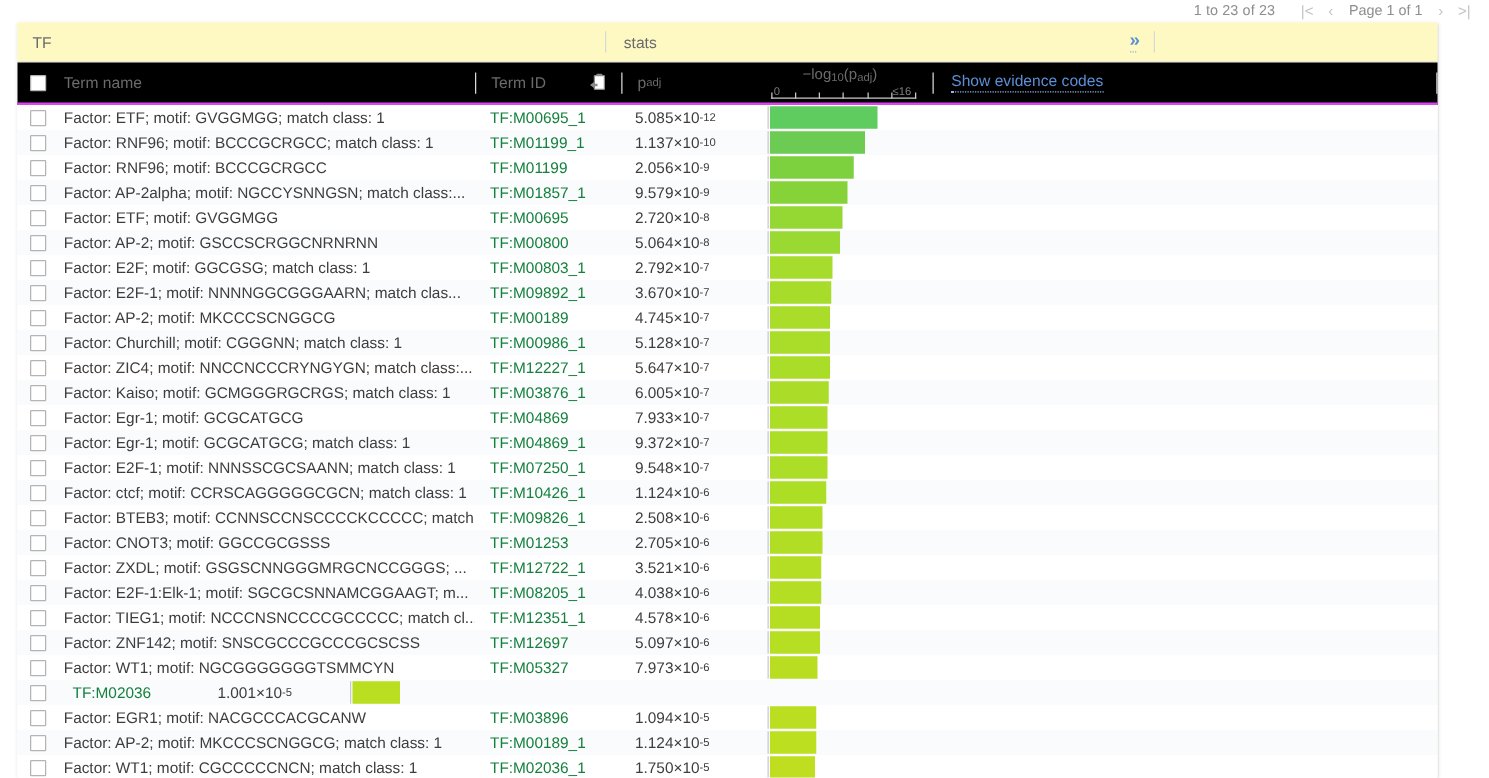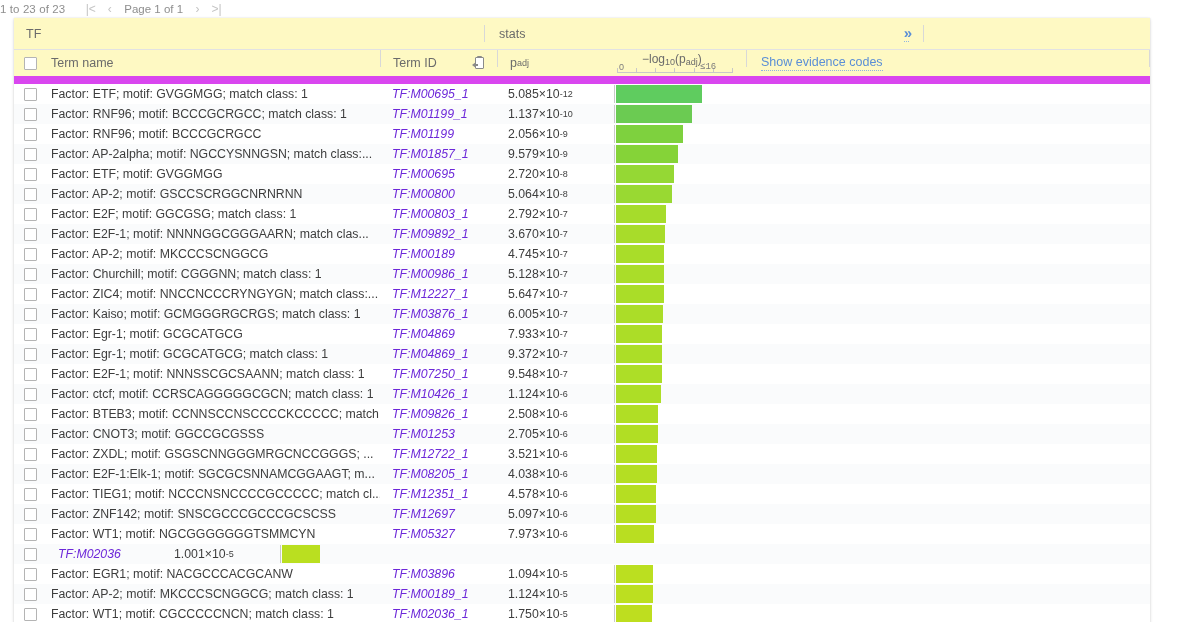--- a/index.html
+++ b/index.html
@@ -9,21 +9,21 @@
     background: #ffffff;
     font-family: "Liberation Sans", sans-serif;
     overflow: hidden;
   }
 
   
   .pager {
     height: 18px;
     display: flex;
     align-items: center;
-    justify-content: flex-start;
+    justify-content: flex-end;
     padding-right: 10px;
     gap: 0px;
     font-size: 11.5px;
     color: #9a9a9a;
     background: #ffffff;
   }
   .pager-count { margin-right: 16px; letter-spacing: .1px; color:#8e8e8e; }
   .pager-btn {
     width: 19px; height: 16px;
     display: inline-flex; align-items: center; justify-content: center;
@@ -72,23 +72,23 @@
     cursor: pointer;
     border-bottom: 1px dotted #8fb4e3;
     padding-bottom: 1px;
     line-height: 1;
   }
 
   
   .col-row {
     display: flex;
     height: 34px;
-    background: #fef9c3;
-    border-bottom: 8px solid #d946ef;
-    align-items: flex-start;
+    background: #000000;
+    border-bottom: 2px solid #d946ef;
+    align-items: center;
     font-size: 12.5px;
     color: #6b6b6b;
   }
   .chk {
     width: 13px; height: 13px;
     border: 1px solid #b4b4b4;
     border-radius: 1px;
     background: #fff;
     flex: 0 0 13px;
     cursor: pointer;
@@ -112,21 +112,21 @@
     position: absolute; left: 1px; bottom: 3px; width: 116px; height: 1px;
     background: #c9c9c9;
   }
   .axis-tick {
     position: absolute; bottom: 3px; width: 1px; height: 5px; background: #c9c9c9;
   }
   .axis-lbl {
     position: absolute; bottom: 4px; font-size: 9px; color: #7d7d7d; line-height: 1;
   }
   .axis-lbl.lo { left: 3px; }
-  .axis-lbl.hi { left: 84px; font-family: Liberation Mono, monospace; }
+  .axis-lbl.hi { left: 98px; }
 
   .evid-link {
     color: #5b8fd6; font-size: 12.5px; cursor: pointer;
     border-bottom: 1px dotted #8fb4e3; padding-bottom: 1px;
   }
 
   
   .clip {
     position: relative; width: 13px; height: 14px; cursor: pointer;
   }
@@ -155,22 +155,22 @@
     align-items: center;
     font-size: 12.3px;
     color: #3d3d3d;
     background: #ffffff;
     text-align: right;
   }
   .row.alt { background: #fafbfc; }
   .r-chk   { width: 32px; display:flex; align-items:center; justify-content:center; height:100%; }
   .r-term  { width: 334px; padding-left: 5px; white-space: nowrap; overflow: hidden;
              text-overflow: ellipsis; height:100%; display:flex; align-items:center; }
-  .r-tid   { width: 116px; padding-left: 12px; color:#6d28d9; height:100%;
-             display:flex; align-items:center;font-style:italic; }
+  .r-tid   { width: 116px; padding-left: 12px; color:#15803d; height:100%;
+             display:flex; align-items:center; }
   .r-padj  { width: 118px; padding-left: 12px; height:100%; display:flex; align-items:center; }
   .r-bar   { width: 130px; height:100%; position: relative; }
   .r-rest  { flex:1; height:100%; }
 
   .barwrap {
     position:absolute; left:0px; top:1px; bottom:1px; width: 130px;
     border-left: 1px solid #c9c9c9;
   }
   .bar {
     position:absolute; left:1px; top:0; bottom:0;

